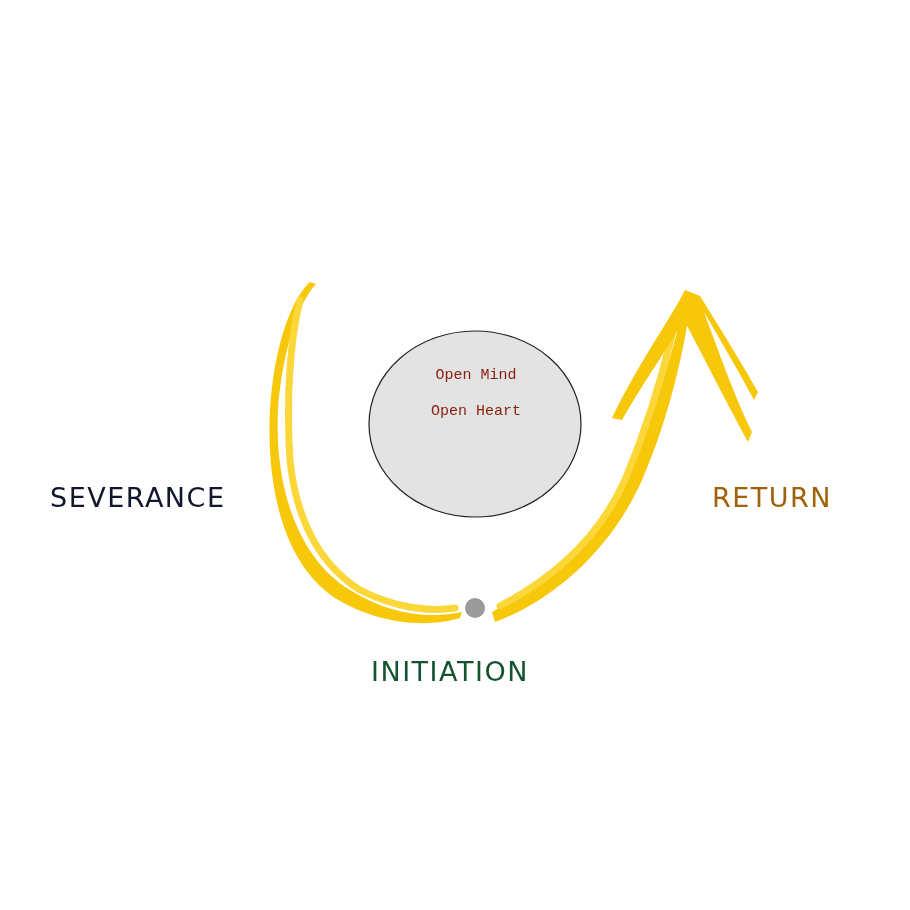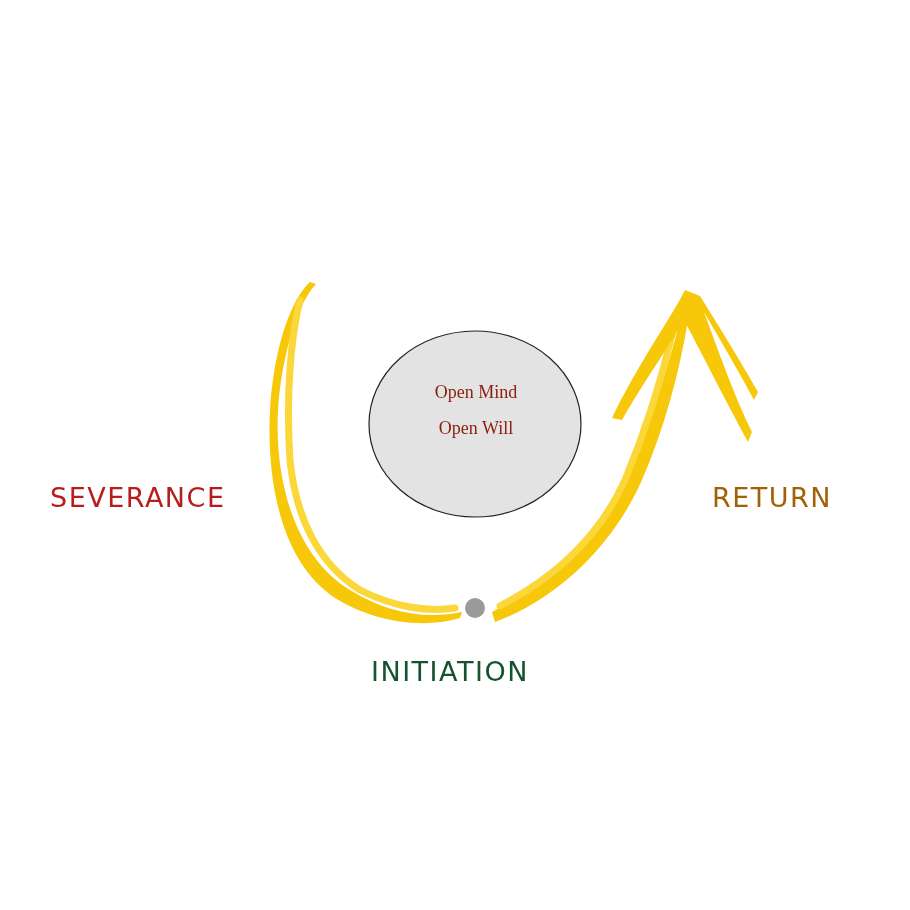--- a/index.html
+++ b/index.html
@@ -1,23 +1,23 @@
 <!DOCTYPE html>
 <html><head>
 <meta charset="utf-8">
 <style>
   html, body { margin: 0; padding: 0; background: #ffffff; }
   body { width: 910px; height: 910px; position: relative; overflow: hidden;
          font-family: "DejaVu Sans", sans-serif; }
   #diagram { position: absolute; left: 0; top: 0; width: 910px; height: 910px; }
   .label { position: absolute; font-family: "DejaVu Sans", sans-serif;
            font-size: 27px; letter-spacing: 1.5px; white-space: nowrap; }
-  .center-text { position: absolute; left: 370px; top: 374px; width: 212px;
-           text-align: center; font-family: Liberation Serif, serif;
-           font-size: 18px; line-height: 36px; }
+  .center-text { position: absolute; left: 370px; top: 358px; width: 212px;
+           text-align: center; font-family: Liberation Mono, monospace;
+           font-size: 15px; line-height: 36px; }
 </style>
 </head>
 <body style="background: rgb(255, 255, 255);">
 
 <svg id="diagram" viewBox="0 0 910 910" xmlns="http://www.w3.org/2000/svg">
 
   <g>
     <path id="left-main" d="M316,284 C300,300 282,350 278,410 C274,490 300,560 350,590 C385,612 425,620 462,612
              L460,618 C420,630 370,620 335,598 C285,565 266,490 270,410 C274,345 292,298 310,282 Z" fill="#f7c709"></path>
     <path id="left-inner" d="M300,300 C290,340 286,400 290,460 C296,520 320,565 360,590 C395,608 430,612 455,608" fill="none" stroke-width="7" stroke-linecap="round" stroke="#fbd73a"></path>
@@ -32,18 +32,18 @@
              C720,340 738,370 754,400 L758,392 C740,360 715,320 700,296 Z" fill="#f7c709"></path>
   </g>
 
   <ellipse id="center-circle" cx="475" cy="424" rx="106" ry="93" stroke-width="1.2" fill="#e3e3e3" stroke="#222222"></ellipse>
 
   <circle id="initiation-dot" cx="475" cy="608" r="10" fill="#9a9a9a"></circle>
 </svg>
 
 <div class="center-text" style="color: rgb(138, 30, 12);">
   <div>Open Mind</div>
-  <div>Open Will</div>
+  <div>Open Heart</div>
 </div>
 
-<div class="label" style="left: 50px; top: 482px; color: #b91c1c;">SEVERANCE</div>
+<div class="label" style="left: 50px; top: 482px; color: #0f172a;">SEVERANCE</div>
 <div class="label" style="left: 371px; top: 656px; color: #14532d;">INITIATION</div>
 <div class="label" style="left: 712px; top: 482px; color: #a16207;">RETURN</div>
 
 </body></html>

